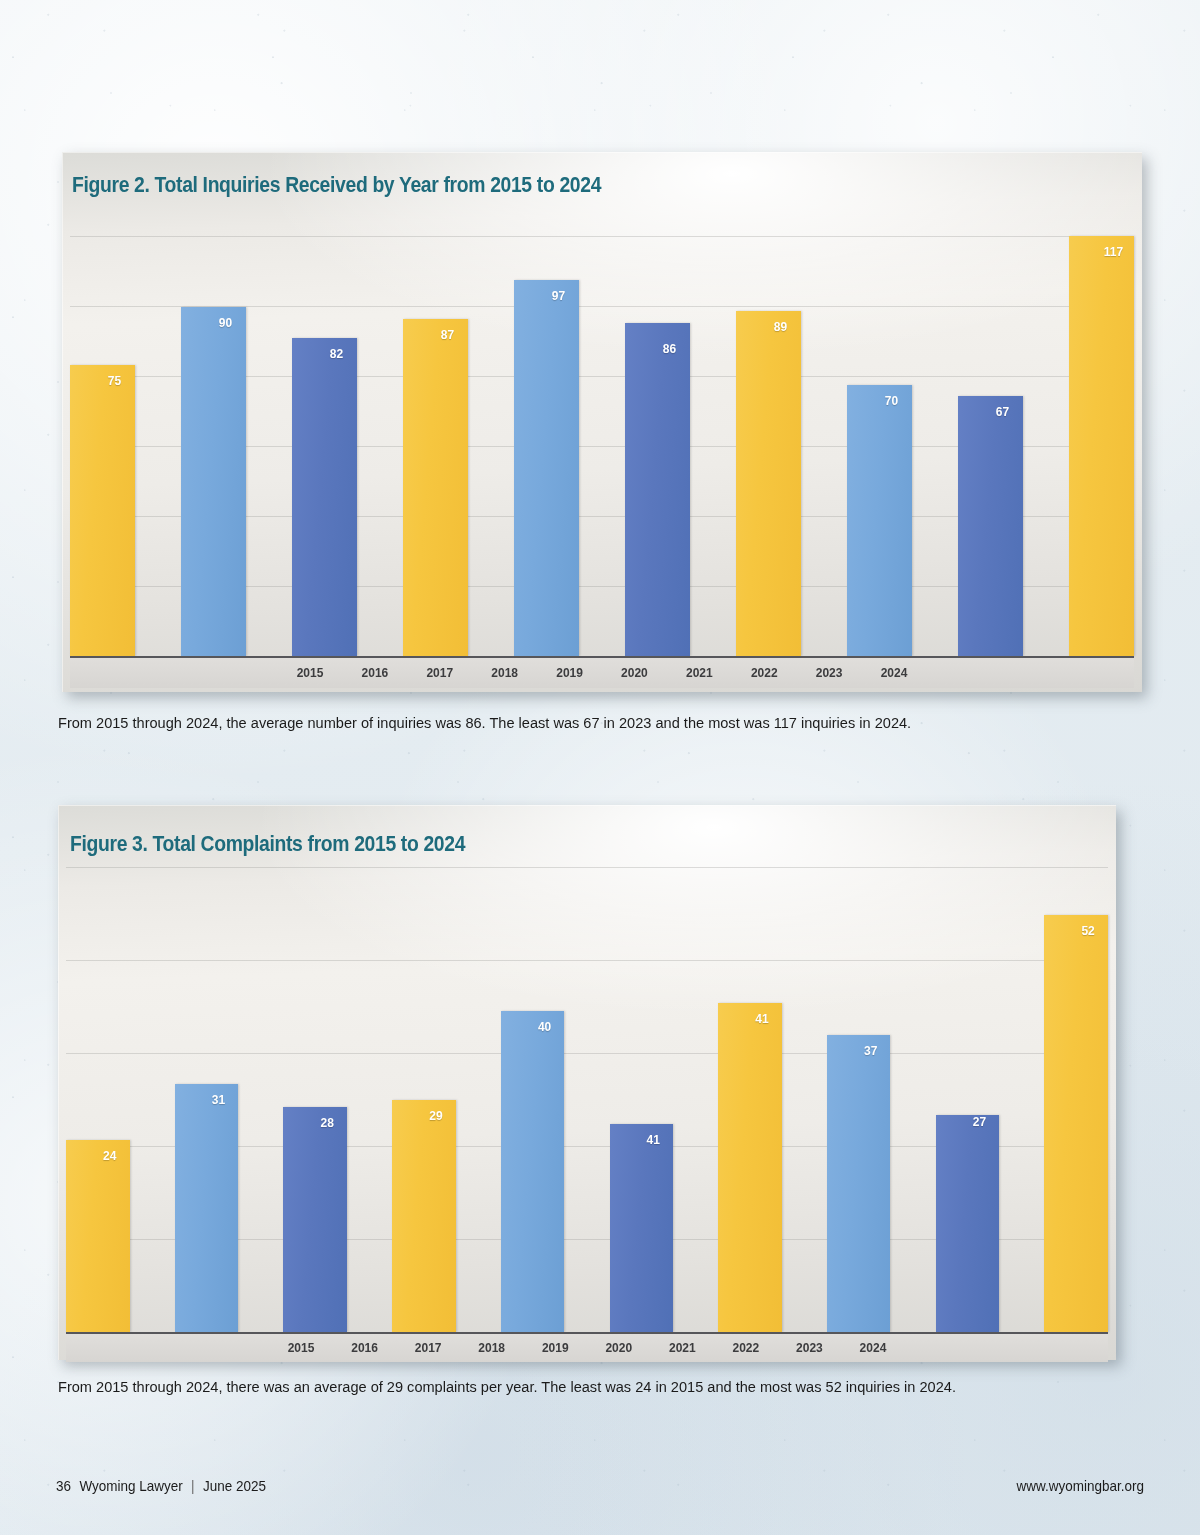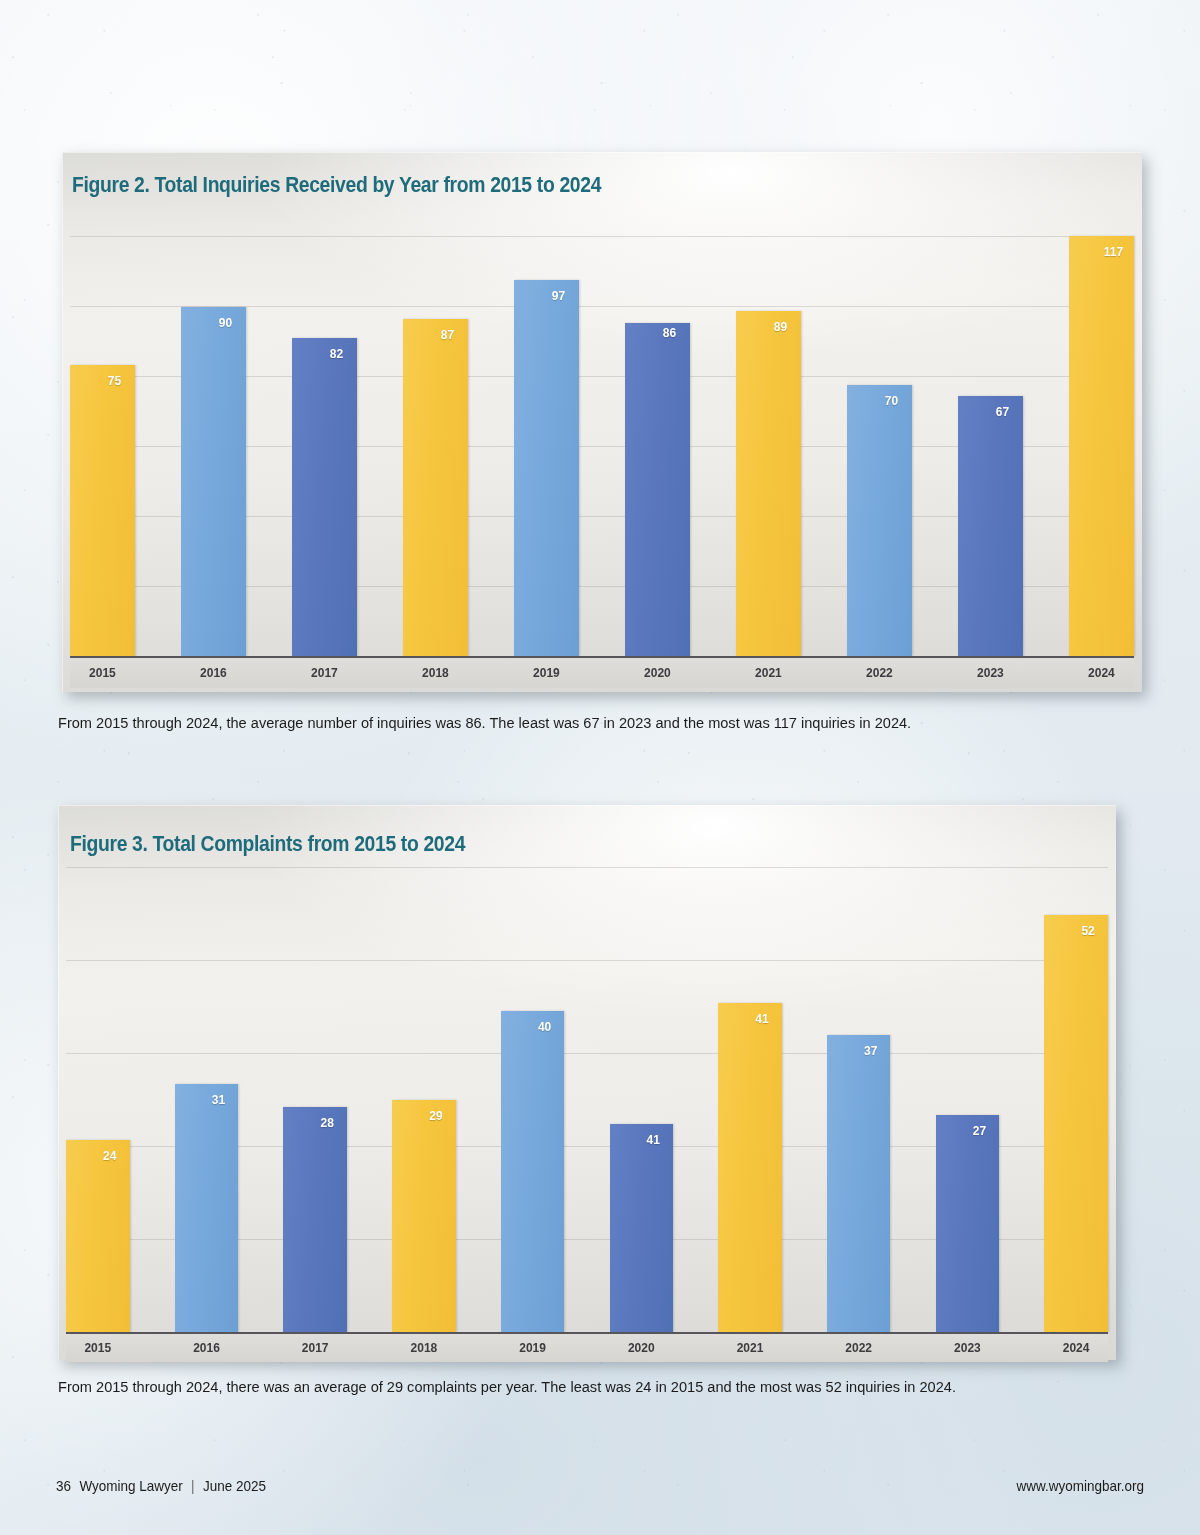--- a/index.html
+++ b/index.html
@@ -133,21 +133,21 @@
     color: #ffffff;
     font-weight: bold;
     text-shadow: 0 1px 1px rgba(0,0,0,0.22);
     padding-left: 24px;
   }
 
   
   .xaxis-band {
     position: absolute;
     display: flex;
-    justify-content: space-between;
+    justify-content: center;
     background: linear-gradient(180deg, #e0dedb 0%, #d7d5d2 100%);
   }
   .xtick {
     text-align: center;
     color: #3c3c3e;
     font-weight: bold;
   }
 
   
   .caption {
@@ -226,21 +226,21 @@
         </div>
 
         <div class="bar-slot" style="width:6.1%;">
           <div class="bar c-lightblue" style="height:89.6%;">
             <span class="bar-value" style="top:9px; font-size:12px;">97</span>
           </div>
         </div>
 
         <div class="bar-slot" style="width:6.1%;">
           <div class="bar c-darkblue" style="height:79.4%;">
-            <span class="bar-value" style="top:3px; font-size:12px;">86</span>
+            <span class="bar-value" style="top:19px; font-size:12px;">86</span>
           </div>
         </div>
 
         <div class="bar-slot" style="width:6.1%;">
           <div class="bar c-yellow" style="height:82.2%;">
             <span class="bar-value" style="top:9px; font-size:12px;">89</span>
           </div>
         </div>
 
         <div class="bar-slot" style="width:6.1%;">
@@ -337,21 +337,21 @@
         </div>
 
         <div class="bar-slot" style="width:6.1%;">
           <div class="bar c-lightblue" style="height:63.8%;">
             <span class="bar-value" style="top:9px; font-size:12px;">37</span>
           </div>
         </div>
 
         <div class="bar-slot" style="width:6.1%;">
           <div class="bar c-darkblue" style="height:46.6%;">
-            <span class="bar-value" style="top:9px; font-size:12px;">27</span>
+            <span class="bar-value" style="top:0; font-size:12px;">27</span>
           </div>
         </div>
 
         <div class="bar-slot" style="width:6.1%;">
           <div class="bar c-yellow" style="height:89.7%;">
             <span class="bar-value" style="top:9px; font-size:12px;">52</span>
           </div>
         </div>
       </div>
       <div class="axis-line" style="bottom:-2px;"></div>

